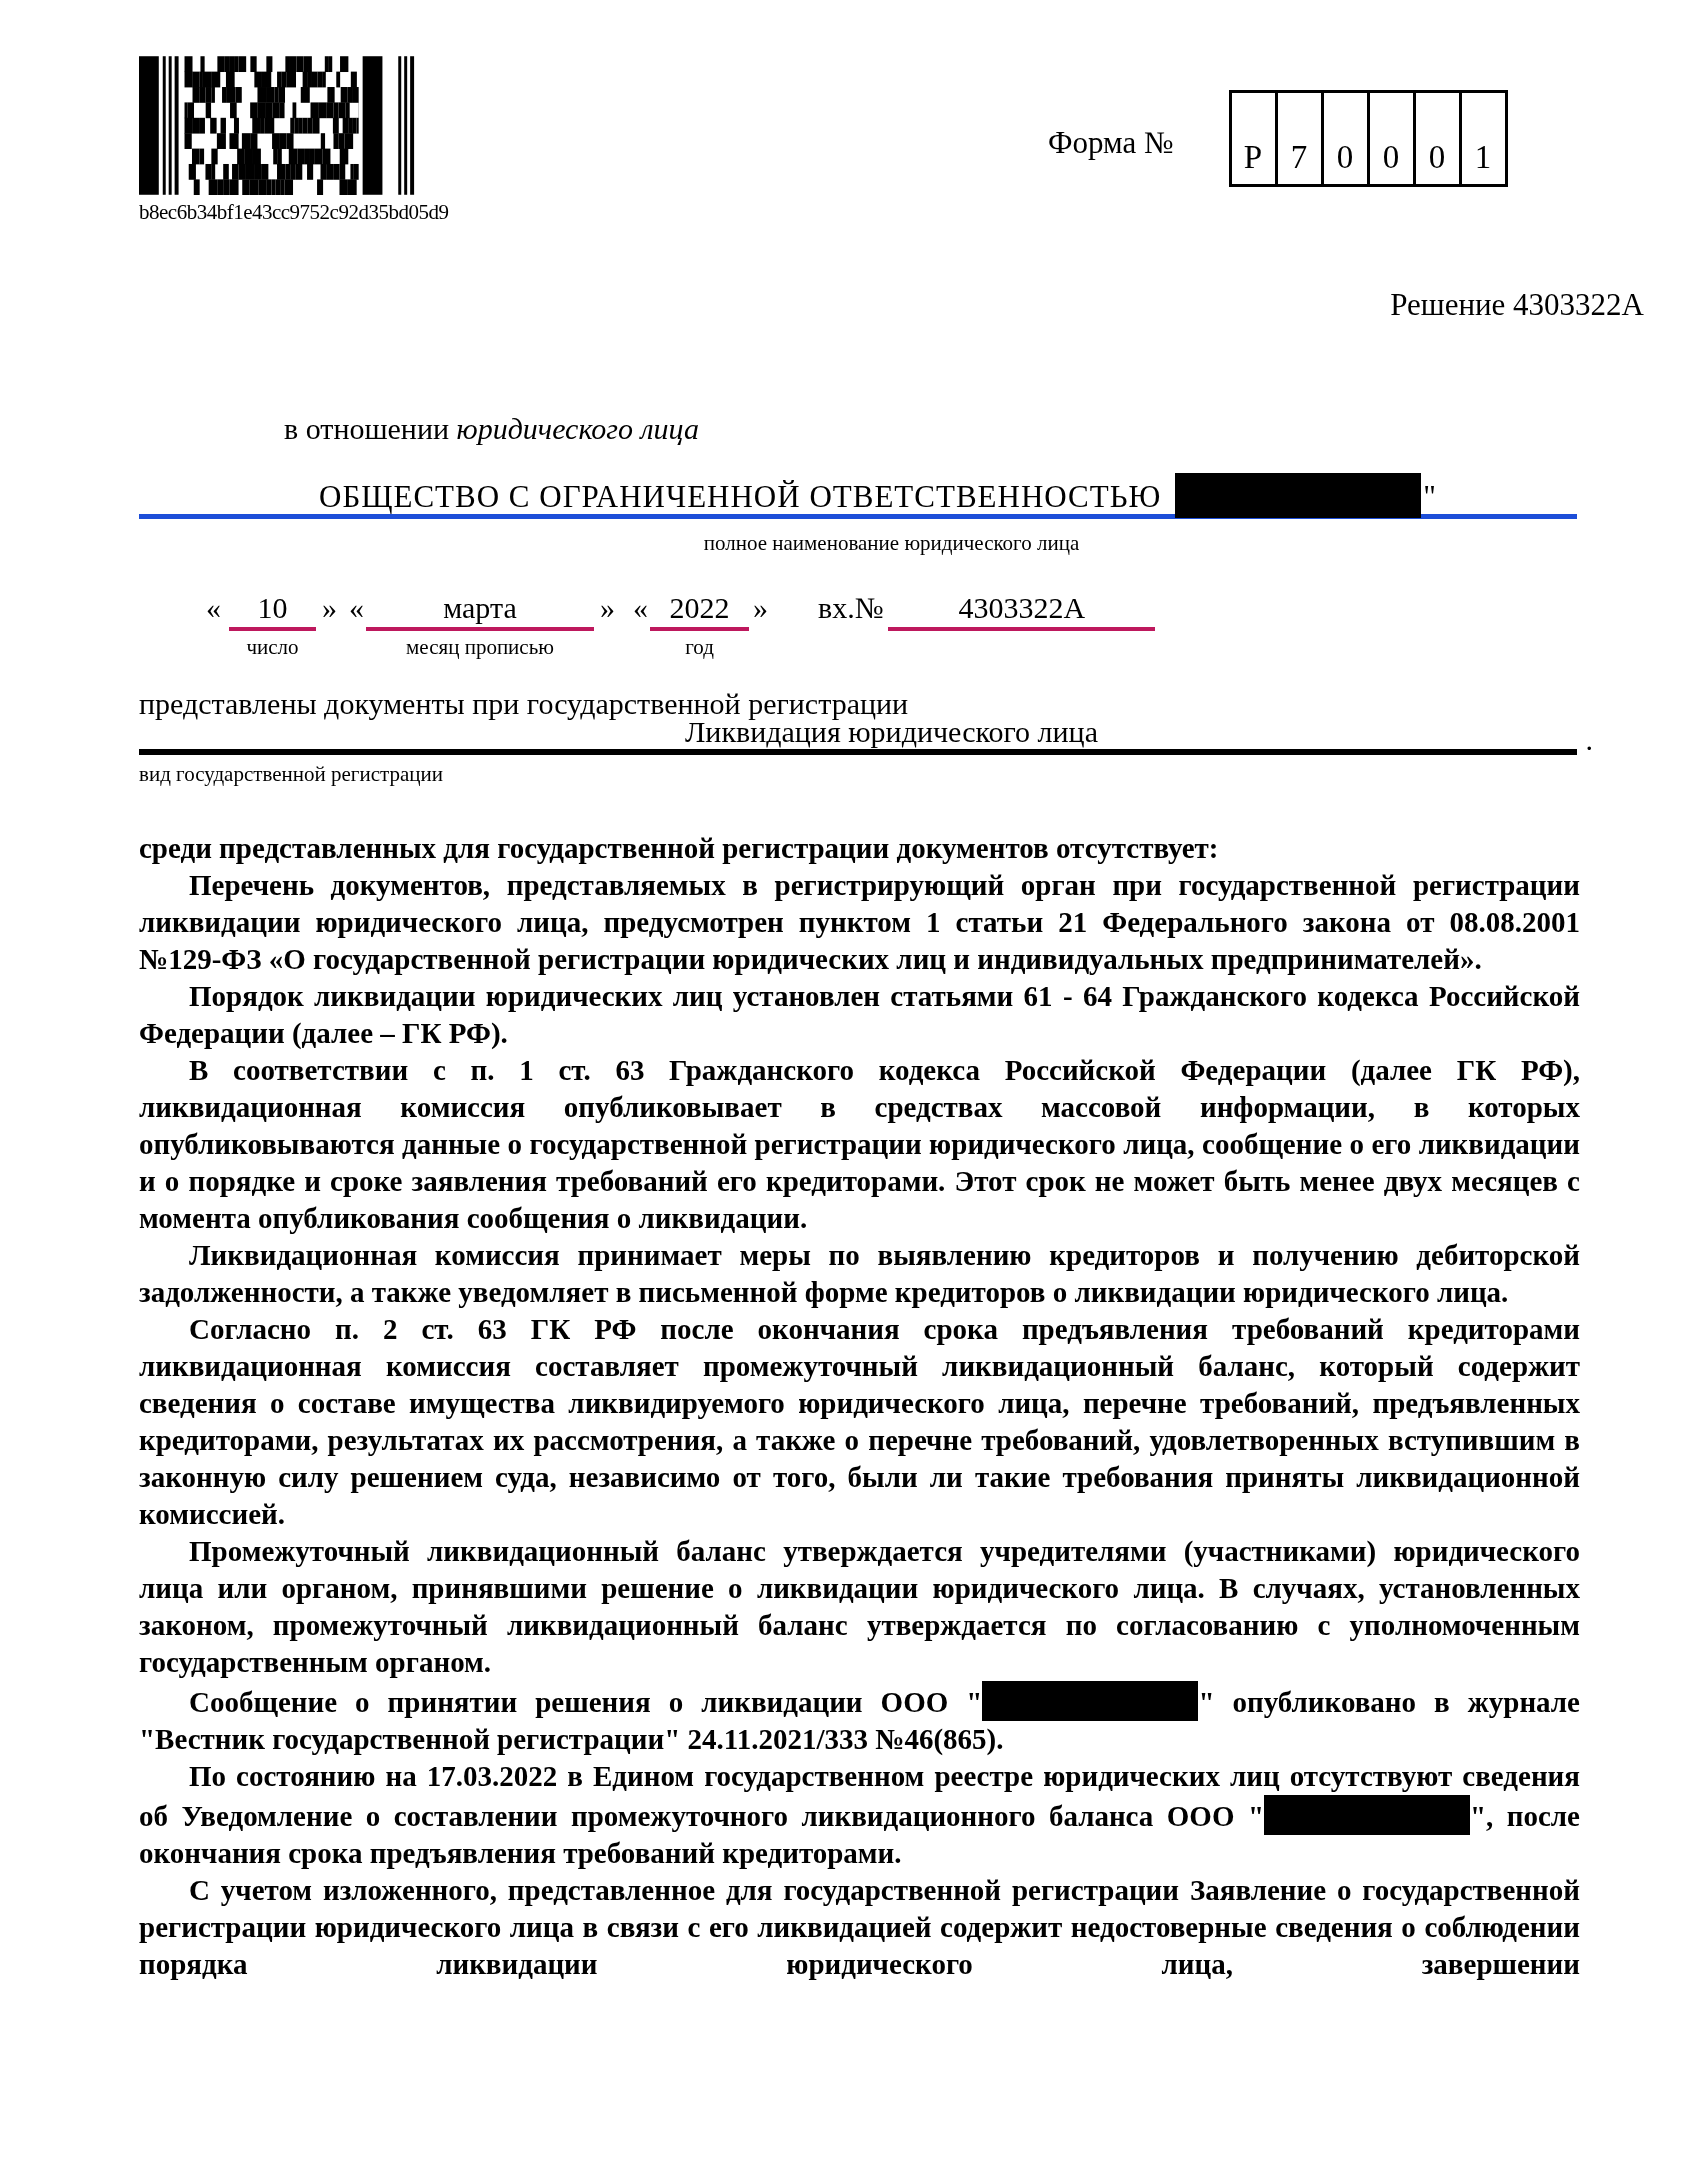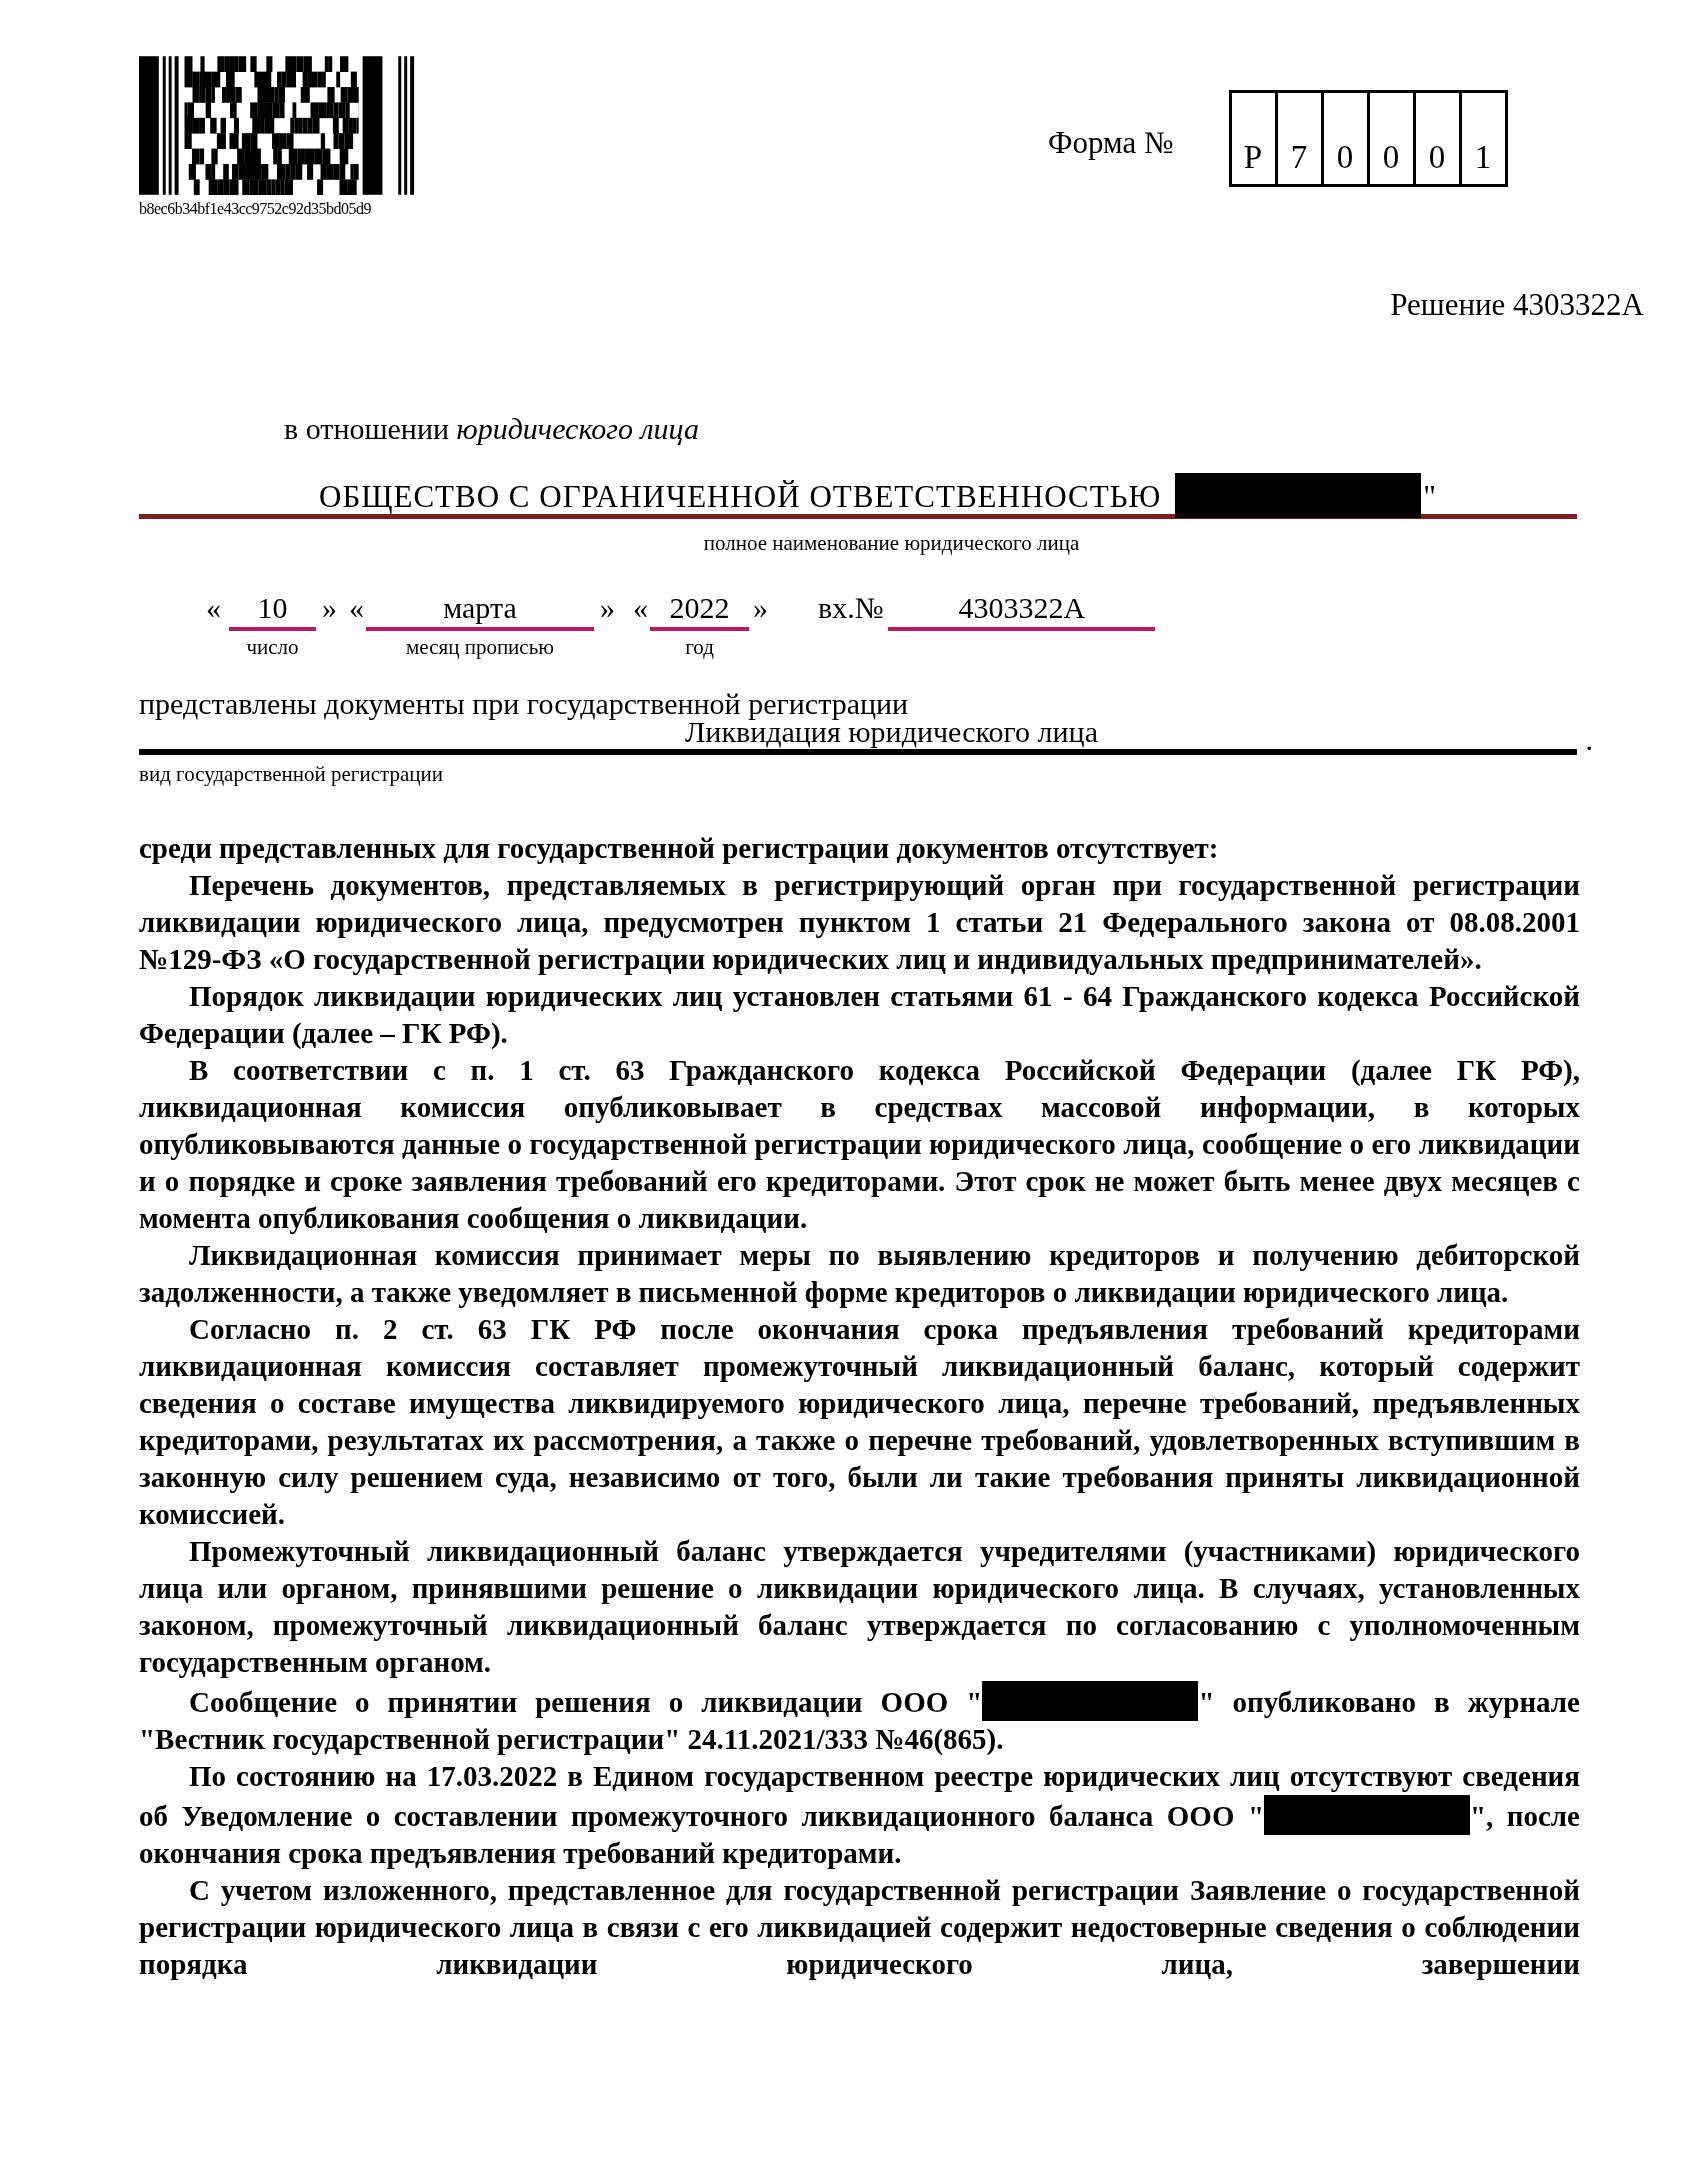--- a/index.html
+++ b/index.html
@@ -4,21 +4,21 @@
 <style>
   html,body { margin:0; padding:0; background:#fff; }
   .page {
     position:relative; width:1683px; height:2178px; background:#ffffff;
     font-family:"Liberation Serif", serif; color:#000; overflow:hidden;
   }
 
   
   #barcode-block { position:absolute; left:139px; top:56px; width:297px; }
   #barcode-svg rect { fill:#000; }
-  #barcode-caption { font-size:16px; letter-spacing:-0.5px; margin-top:1px; white-space:nowrap; }
+  #barcode-caption { font-size:21px; letter-spacing:-0.5px; margin-top:1px; white-space:nowrap; }
 
   
   #form-block { position:absolute; left:1048px; top:90px; display:flex; align-items:flex-end; }
   #form-label { font-size:31px; margin-right:55px; padding-bottom:26px; white-space:nowrap; }
   #form-cells { display:flex; }
   .form-cell {
     width:43px; height:83px; border:3px solid #000; border-left:none;
     display:flex; align-items:flex-end; justify-content:center;
     font-size:33px; padding-bottom:8px;
   }
@@ -28,21 +28,21 @@
   #title-block { position:absolute; left:139px; top:285px; width:1505px;
     text-align:right; font-weight:normal; font-size:31px; line-height:39px; }
 
   
   #subject-line { position:absolute; left:284px; top:412px; font-size:30px; }
   #subject-entity { font-style:italic; }
 
   
   #company-line {
     position:absolute; left:139px; top:473px; width:1438px; height:46px;
-    border-bottom:5px solid #7f1d1d; text-align:center; font-size:31px;
+    border-bottom:5px solid #1d4ed8; text-align:center; font-size:31px;
     letter-spacing:1px; white-space:nowrap; padding-left:40px; box-sizing:border-box;
   }
   .redact-box { display:inline-block; background:#000; }
   #company-redact { width:246px; height:45px; vertical-align:-11px; margin-left:14px; }
   #company-quote { margin-left:2px; }
   #company-caption { position:absolute; left:139px; top:531px; width:1505px;
     text-align:center; font-size:21px; }
 
   
   #date-row { position:absolute; left:206px; top:591px; display:flex; align-items:flex-start; font-size:30px; }

